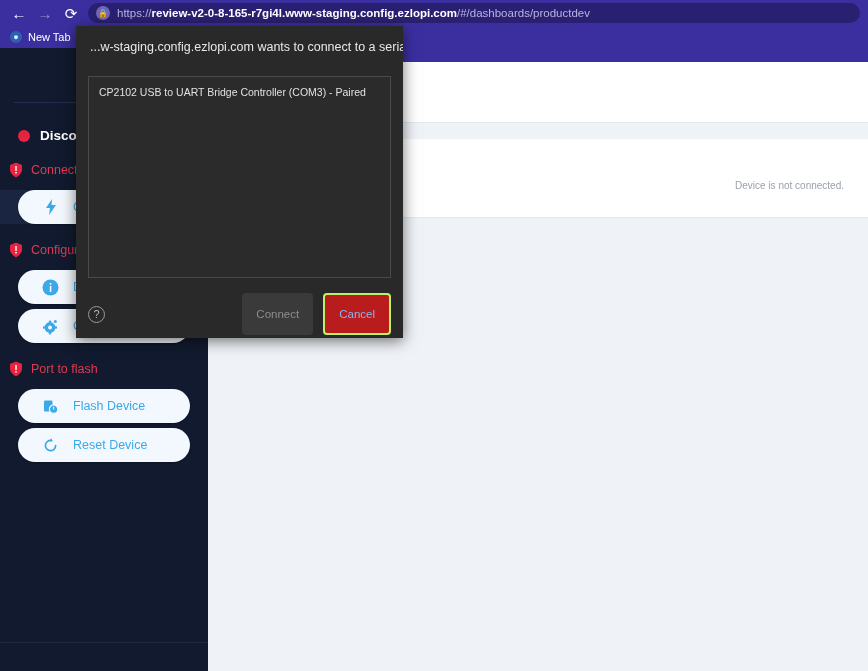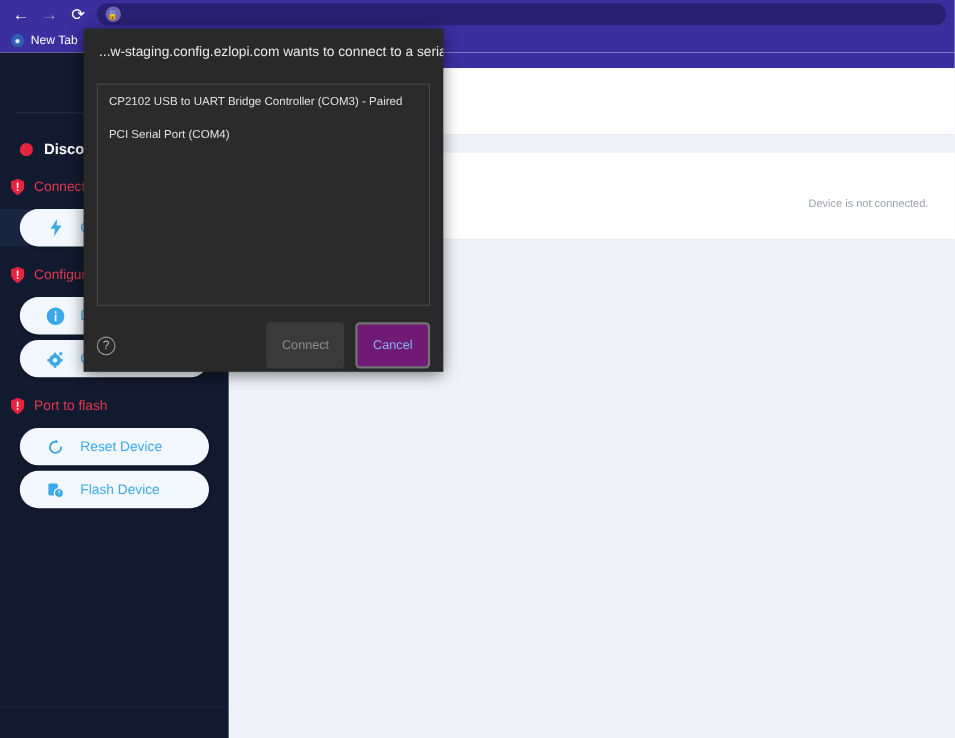--- a/index.html
+++ b/index.html
@@ -171,36 +171,37 @@
     font-size: 11px; line-height: 1;
   }
   .footer-spacer { flex: 1; }
   .dlg-btn {
     height: 42px; min-width: 62px; border-radius: 4px;
     display: flex; align-items: center; justify-content: center;
     font-size: 11.5px; padding: 0 14px;
   }
   .dlg-btn.connect { background: #3a3a3a; color: #8d8d8d; margin-right: 10px; }
   .dlg-btn.cancel {
-    background: #701a75; color: #8ab4f8;
-    border: 2px solid #737373;
+    background: #b91c1c; color: #8ab4f8;
+    border: 2px solid #bef264;
   }
 </style>
 </head>
 <body>
 
 <div id="root">
 
   <div class="browser-chrome">
     <div class="nav-row">
       <div class="nav-btn">←</div>
       <div class="nav-btn dim">→</div>
       <div class="nav-btn">⟳</div>
       <div class="omnibox">
         <span class="lock-icon">🔒</span>
+        <span class="url"><span>https://</span><span class="host">review-v2-0-8-165-r7gi4l.www-staging.config.ezlopi.com</span><span class="path">/#/dashboards/productdev</span></span>
       </div>
     </div>
     <div class="tab-row">
       <div class="tab">
         <span class="tab-favicon">●</span>
         <span class="tab-title">New Tab</span>
       </div>
       <div class="tab-strip-marker"></div>
     </div>
   </div>
@@ -281,56 +282,55 @@
               <path d="M7 0.5 L13 3 V8 C13 12 7 15.5 7 15.5 C7 15.5 1 12 1 8 V3 Z" fill="#e62440"></path>
               <rect x="6.3" y="4" width="1.4" height="5" fill="#ffffff"></rect>
               <rect x="6.3" y="10" width="1.4" height="1.6" fill="#ffffff"></rect>
             </svg>
         </span>
         <span class="section-title">Port to flash</span>
       </div>
       <div class="side-btn">
         <span class="btn-icon">
           <svg width="17" height="17" viewBox="0 0 17 17">
-              <path d="M13.6 8.5 A5.1 5.1 0 1 1 9.6 3.6" fill="none" stroke="#3ba9e8" stroke-width="1.7" stroke-linecap="round"></path>
-              <path d="M9.2 1.3 L10.5 4.1 L7.5 4.5 Z" fill="#3ba9e8"></path>
-            </svg>
-        </span>
-        <span>Reset Device</span>
+              <rect x="2" y="2.5" width="8.5" height="11" rx="1.3" fill="#3ba9e8"></rect>
+              <circle cx="11.6" cy="11.2" r="4.2" fill="#3ba9e8" stroke="#f2f8fd" stroke-width="1.2"></circle>
+              <rect x="11.2" y="8.6" width="1" height="3" fill="#f2f8fd"></rect>
+            </svg>
+        </span>
+        <span>Flash Device</span>
       </div>
       <div class="side-btn">
         <span class="btn-icon">
           <svg width="17" height="17" viewBox="0 0 17 17">
-              <rect x="2" y="2.5" width="8.5" height="11" rx="1.3" fill="#3ba9e8"></rect>
-              <circle cx="11.6" cy="11.2" r="4.2" fill="#3ba9e8" stroke="#f2f8fd" stroke-width="1.2"></circle>
-              <rect x="11.2" y="8.6" width="1" height="3" fill="#f2f8fd"></rect>
-            </svg>
-        </span>
-        <span>Flash Device</span>
+              <path d="M13.6 8.5 A5.1 5.1 0 1 1 9.6 3.6" fill="none" stroke="#3ba9e8" stroke-width="1.7" stroke-linecap="round"></path>
+              <path d="M9.2 1.3 L10.5 4.1 L7.5 4.5 Z" fill="#3ba9e8"></path>
+            </svg>
+        </span>
+        <span>Reset Device</span>
       </div>
 
       <div class="sidebar-bottom-divider"></div>
     </div>
 
     <div class="main">
       <div class="topbar"></div>
       <div class="card card-a"></div>
       <div class="gap"></div>
       <div class="card card-b">
         <div class="not-connected">Device is not connected.</div>
       </div>
     </div>
 
   </div>
 
   <div class="dialog">
     <div class="dialog-title">...w-staging.config.ezlopi.com wants to connect to a serial port</div>
     <div class="device-list">
       <div class="device-item">CP2102 USB to UART Bridge Controller (COM3) - Paired</div>
-      <div class="device-item">PCI Serial Port (COM4)</div>
     </div>
     <div class="dialog-footer">
       <div class="help-icon">?</div>
       <div class="footer-spacer"></div>
       <div class="dlg-btn connect">Connect</div>
       <div class="dlg-btn cancel">Cancel</div>
     </div>
   </div>
 
 </div>

